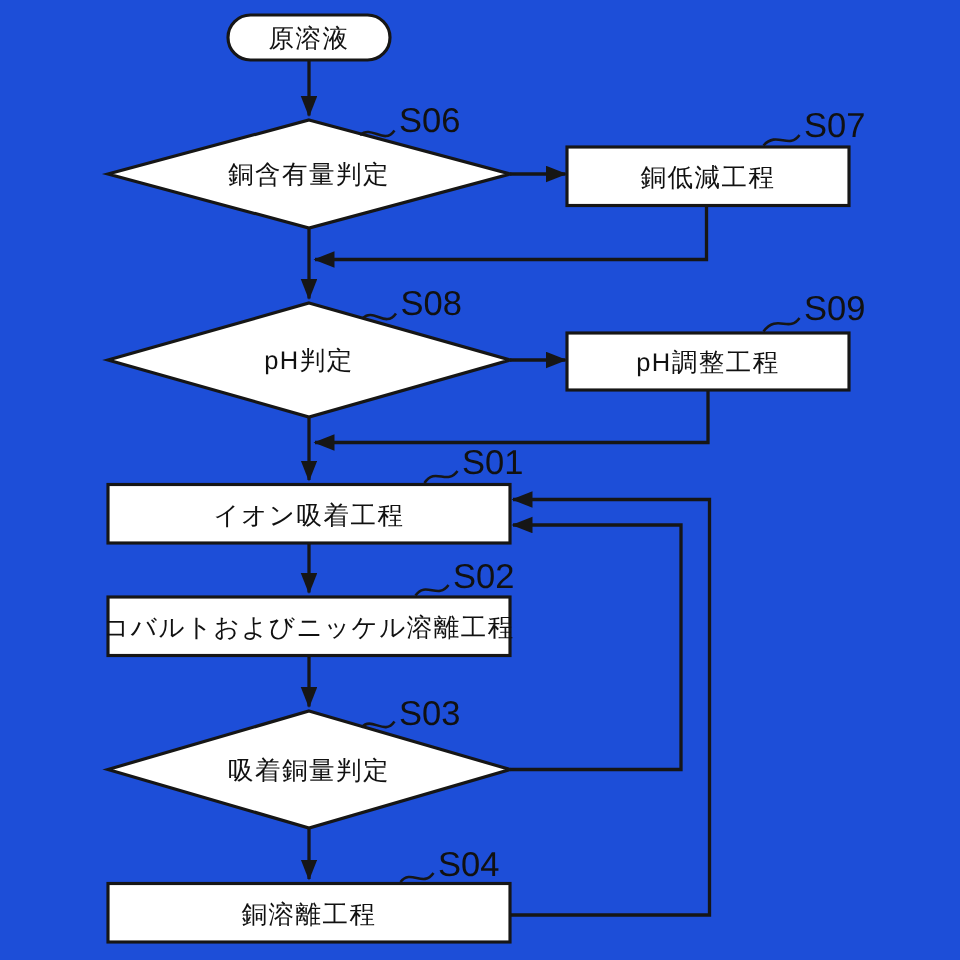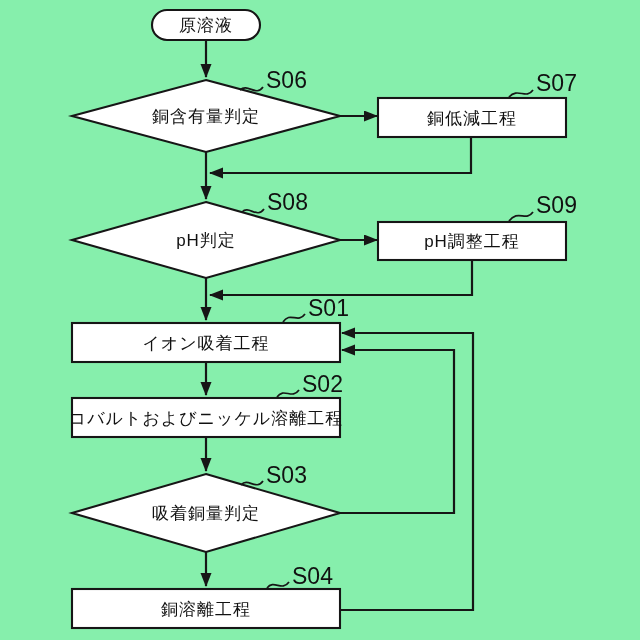--- a/index.html
+++ b/index.html
@@ -4,21 +4,21 @@
 <style>
   html, body {
     margin: 0;
     padding: 0;
     background: #ffffff;
   }
   #stage {
     position: relative;
     width: 640px;
     height: 640px;
-    background: #86efac;
+    background: #1d4ed8;
     font-family: "Liberation Sans", "DejaVu Sans", sans-serif;
   }
   svg { display: block; }
   .shape {
     fill: #ffffff;
     stroke: #161616;
     stroke-width: 2.1;
   }
   .edge {
     fill: none;

